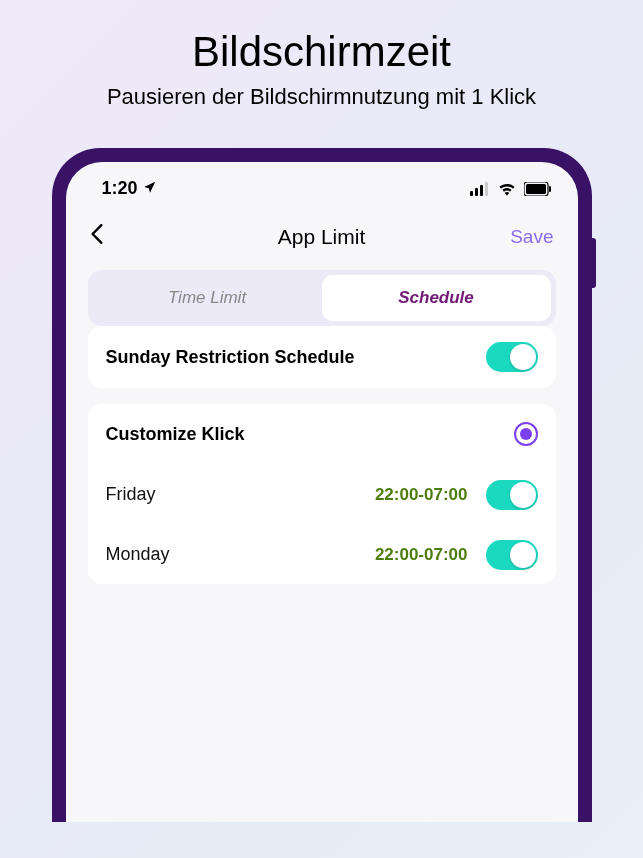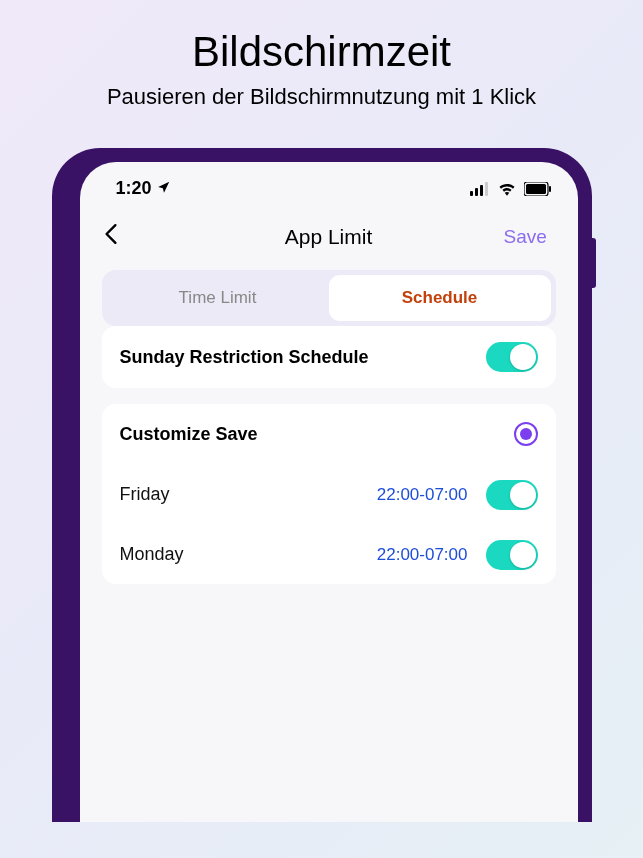--- a/index.html
+++ b/index.html
@@ -47,21 +47,20 @@
       width: 4px;
       height: 50px;
       background: #3a1265;
       border-radius: 0 3px 3px 0;
     }
     .screen {
       background: #f7f7fa;
       border-radius: 36px 36px 0 0;
       overflow: hidden;
       height: 660px;
-      margin-left: 14px;
     }
     .status-bar {
       display: flex;
       justify-content: space-between;
       align-items: center;
       padding: 16px 26px 12px 36px;
       font-size: 18px;
       font-weight: 600;
     }
     .status-left {
@@ -92,44 +91,46 @@
     .nav-title {
       font-size: 21px;
       font-weight: 400;
       color: #000;
     }
     .save-btn {
       font-size: 19px;
       font-weight: 500;
       color: #8b6cf0;
       width: 50px;
+      text-align: right;
     }
     .segmented-control {
       display: flex;
       background: #edeaf7;
       border-radius: 14px;
       margin: 0 22px;
       padding: 5px;
       height: 56px;
+      font-style: italic;
     }
     .segment {
       flex: 1;
       display: flex;
       align-items: center;
       justify-content: center;
       font-size: 17px;
       border-radius: 11px;
     }
     .segment.inactive {
       color: #888;
       font-weight: 400;
     }
     .segment.active {
       background: #fff;
-      color: #c2410c;
+      color: #701a75;
       font-weight: 700;
     }
     .description {
       padding: 22px 26px 18px 26px;
       color: #939398;
       font-size: 16px;
     }
     .card {
       background: #fff;
       border-radius: 14px;
@@ -154,23 +155,23 @@
     .row-label.light {
       font-weight: 400;
       color: #111;
     }
     .row-right {
       display: flex;
       align-items: center;
       gap: 18px;
     }
     .time-text {
-      color: #1d4ed8;
+      color: #4d7c0f;
       font-size: 17px;
-      font-weight: 400;
+      font-weight: 700;
     }
     .toggle {
       width: 52px;
       height: 30px;
       border-radius: 15px;
       position: relative;
     }
     .toggle.on {
       background: #1ad9c0;
     }
@@ -273,21 +274,21 @@
 
     <div class="card">
       <div class="row">
         <div class="row-label">Sunday Restriction Schedule</div>
         <div class="toggle on"></div>
       </div>
     </div>
 
     <div class="card card-multi">
       <div class="row">
-        <div class="row-label">Customize Save</div>
+        <div class="row-label">Customize Klick</div>
         <div class="radio-circle selected"></div>
       </div>
       <div class="row">
         <div class="row-label light">Friday</div>
         <div class="row-right">
           <span class="time-text">22:00-07:00</span>
           <div class="toggle on"></div>
         </div>
       </div>
       <div class="row">

